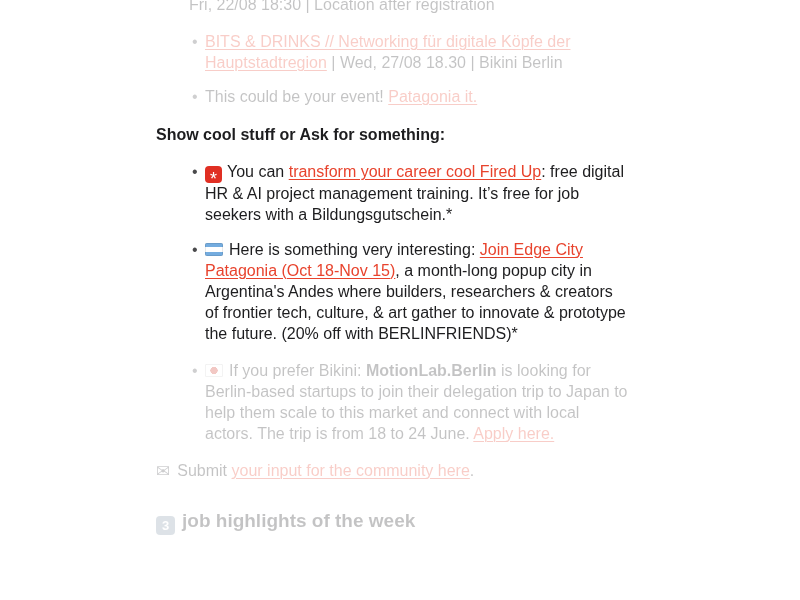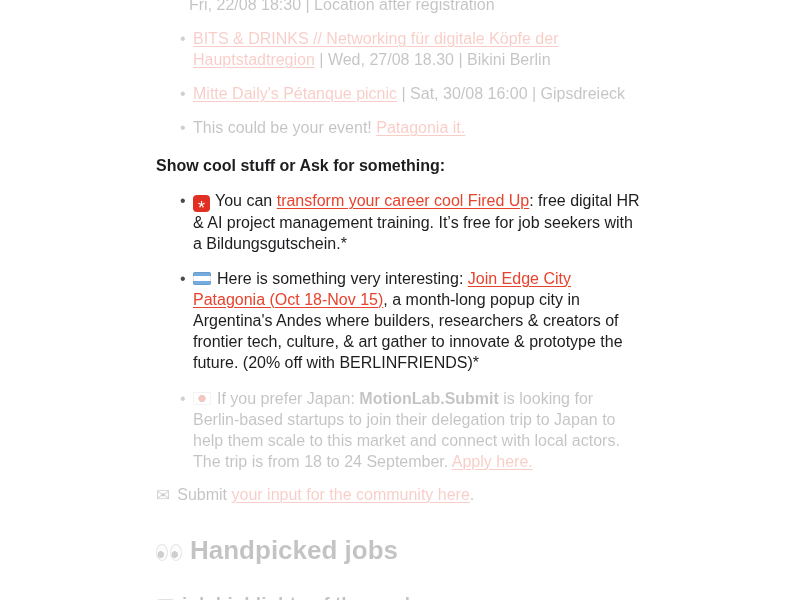--- a/index.html
+++ b/index.html
@@ -21,21 +21,21 @@
     width: 488px;
     margin: 0 auto;
     position: relative;
     top: -6px;
   }
   .faded { opacity: 0.26; }
 
   
   ul {
     list-style: none;
-    margin: 4px;
+    margin: 16px;
     padding: 0 0 0 33px;
   }
   li {
     position: relative;
     margin: 0 0 13px 0;
   }
   li::before {
     content: "\2022";
     position: absolute;
     left: -13px;
@@ -156,23 +156,20 @@
 
   <section class="faded">
     <div class="continuation">
       <span>Fri, 22/08 18:30 | Location after registration</span>
     </div>
     <ul class="events-list">
       <li>
         <a class="link">BITS &amp; DRINKS // Networking für digitale Köpfe der Hauptstadtregion</a><span> | Wed, 27/08 18.30 | Bikini Berlin</span>
       </li>
       <li>
-        <a class="link">Mitte Daily's Pétanque picnic</a><span> | Sat, 30/08 16:00 | Gipsdreieck</span>
-      </li>
-      <li>
         <span>This could be your event! </span><a class="link">Patagonia it.</a>
       </li>
     </ul>
   </section>
 
   <section>
     <p class="section-heading">Show cool stuff or Ask for something:</p>
     <ul class="promo-list">
       <li>
         <span class="icon fired-up-box">
@@ -181,34 +178,28 @@
       </li>
       <li>
         <span class="icon flag-ar"></span><span>Here is something very interesting: </span><a class="link">Join Edge City Patagonia (Oct 18-Nov 15)</a><span>, a month-long popup city in Argentina's Andes where builders, researchers &amp; creators of frontier tech, culture, &amp; art gather to innovate &amp; prototype the future. (20% off with BERLINFRIENDS)*</span>
       </li>
     </ul>
   </section>
 
   <section class="faded">
     <ul class="bottom-list">
       <li>
-        <span class="icon flag-jp"></span><span>If you prefer Japan: </span><span class="bold">MotionLab.Submit</span><span> is looking for Berlin-based startups to join their delegation trip to Japan to help them scale to this market and connect with local actors. The trip is from 18 to 24 September. </span><a class="link">Apply here.</a>
+        <span class="icon flag-jp"></span><span>If you prefer Bikini: </span><span class="bold">MotionLab.Berlin</span><span> is looking for Berlin-based startups to join their delegation trip to Japan to help them scale to this market and connect with local actors. The trip is from 18 to 24 June. </span><a class="link">Apply here.</a>
       </li>
     </ul>
 
     <p class="submit-line">
       <span class="icon envelope">✉</span><span>Submit </span><a class="link">your input for the community here</a><span>.</span>
     </p>
 
-    <h2 class="jobs-title">
-      <span class="icon eyes">
-          <i class="eye"></i>
-          <i class="eye"></i>
-        </span><span>Handpicked jobs</span>
-    </h2>
 
     <h3 class="jobs-subtitle">
       <span class="icon keycap">3</span><span>job highlights of the week</span>
     </h3>
 
   </section>
 
 </div>
 
 </body></html>

